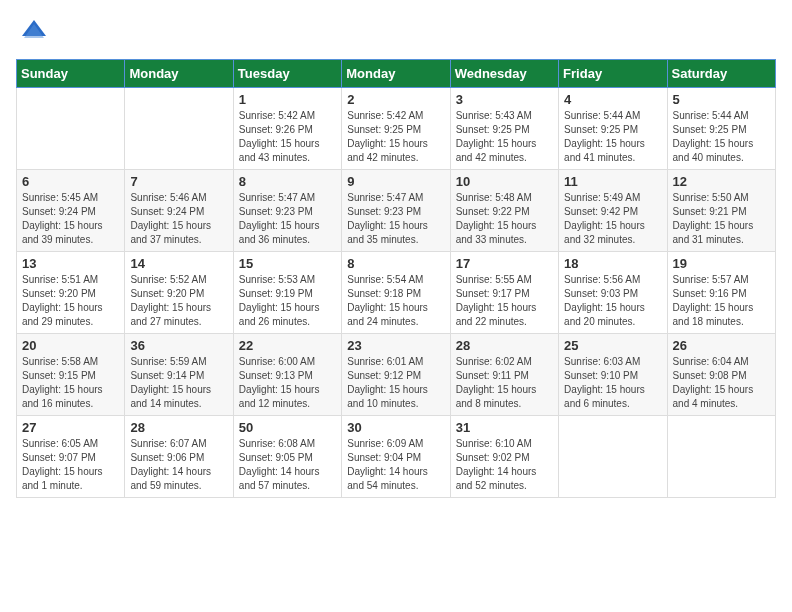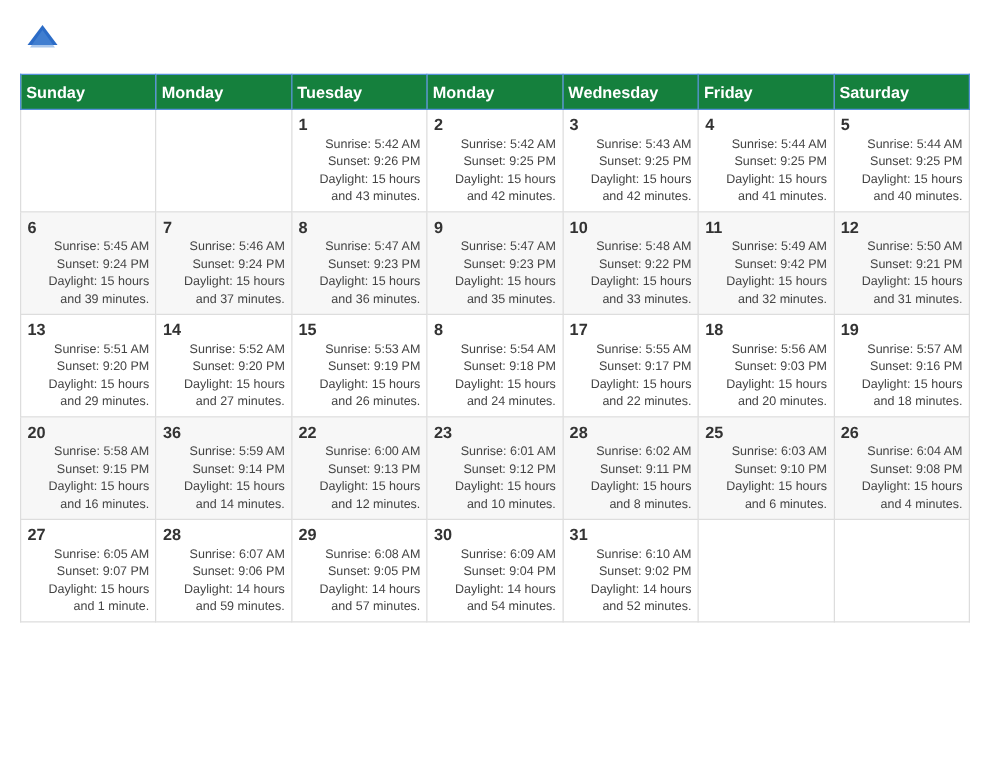--- a/index.html
+++ b/index.html
@@ -78,21 +78,20 @@
       font-size: 13px;
       font-weight: bold;
       color: #333;
       display: block;
       margin-bottom: 2px;
     }
     .day-info {
       font-size: 10px;
       color: #444;
       line-height: 1.4;
-      text-align: right;
     }
     .empty-cell {
       background: #fff !important;
     }
   </style>
 </head>
 <body>
 
 <div class="header-area">
   <div class="logo">
@@ -296,21 +295,21 @@
 Sunset: 9:07 PM
 Daylight: 15 hours and 1 minute.</div>
         </td>
         <td>
           <span class="day-number">28</span>
           <div class="day-info">Sunrise: 6:07 AM
 Sunset: 9:06 PM
 Daylight: 14 hours and 59 minutes.</div>
         </td>
         <td>
-          <span class="day-number">29</span>
+          <span class="day-number">50</span>
           <div class="day-info">Sunrise: 6:08 AM
 Sunset: 9:05 PM
 Daylight: 14 hours and 57 minutes.</div>
         </td>
         <td>
           <span class="day-number">30</span>
           <div class="day-info">Sunrise: 6:09 AM
 Sunset: 9:04 PM
 Daylight: 14 hours and 54 minutes.</div>
         </td>

